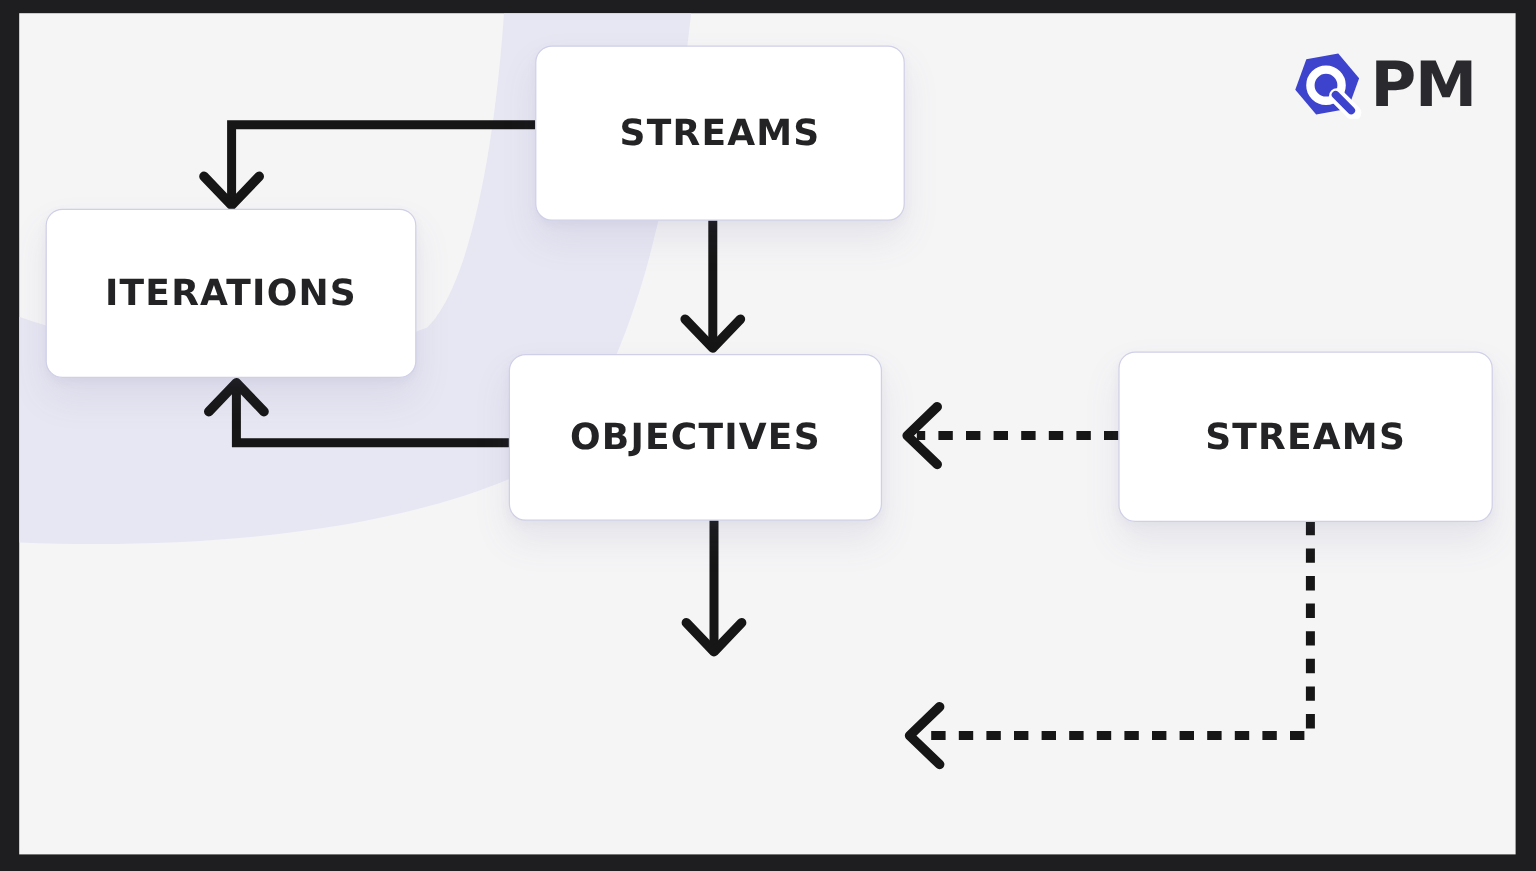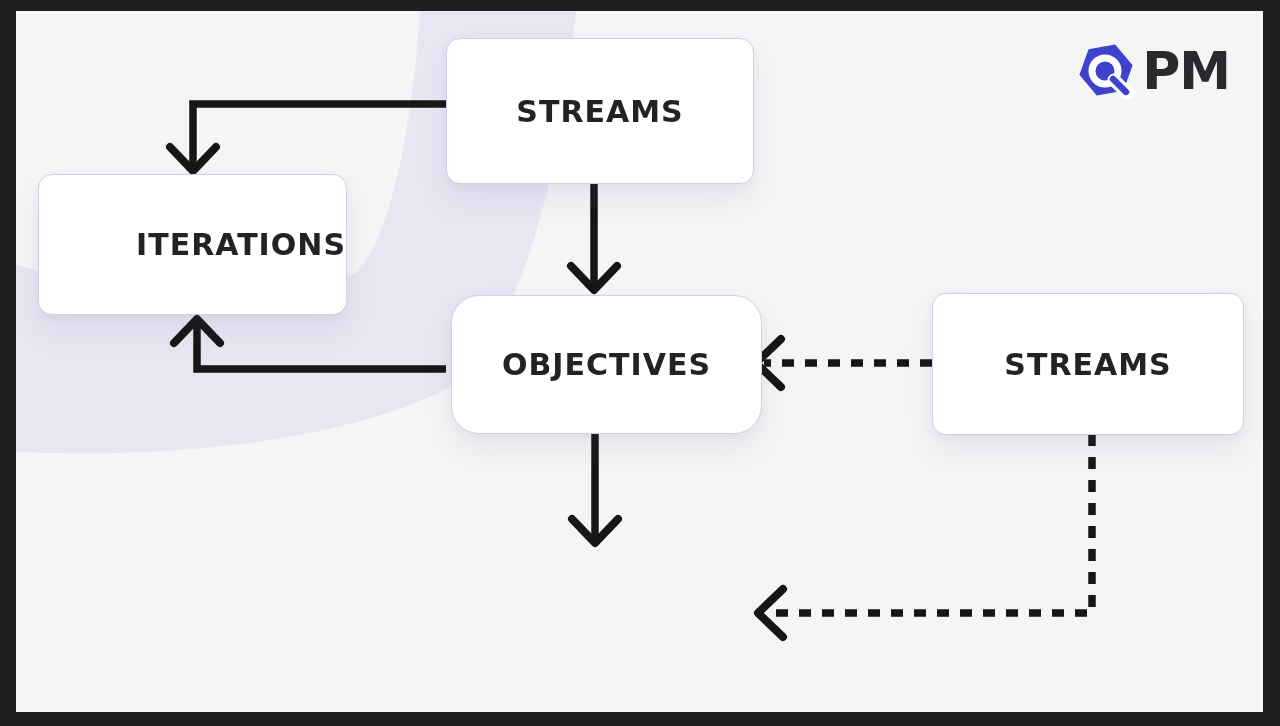--- a/index.html
+++ b/index.html
@@ -17,22 +17,22 @@
   .node{
     position:absolute;
     background:#ffffff;
     border:1.5px solid #cfcfe8;
     border-radius:14px;
     box-shadow:0 16px 30px rgba(100,100,150,.10),0 3px 8px rgba(100,100,150,.06);
     display:flex;align-items:center;justify-content:center;
     color:#232325;font-weight:800;font-size:30px;letter-spacing:1px;
   }
   .node-streams   {left:430px;top:27px; width:306px;height:144px;}
-  .node-iterations{left:22px; top:163px;width:307px;height:139px;justify-content:flex-end;}
-  .node-objectives{left:435px;top:284px;width:309px;height:137px;border-radius:28px;}
+  .node-iterations{left:22px; top:163px;width:307px;height:139px;}
+  .node-objectives{left:408px;top:284px;width:309px;height:137px;}
   .node-defects   {left:916px;top:282px;width:310px;height:140px;}
   .node-tasks     {left:426px;top:534px;width:310px;height:138px;}
   .logo{
     position:absolute;top:29px;right:33px;height:62px;
     display:flex;align-items:center;gap:6px;
   }
   .logo-text{
     color:#2a2a2e;font-weight:700;font-size:52px;line-height:1;
     letter-spacing:-1px;
   }

